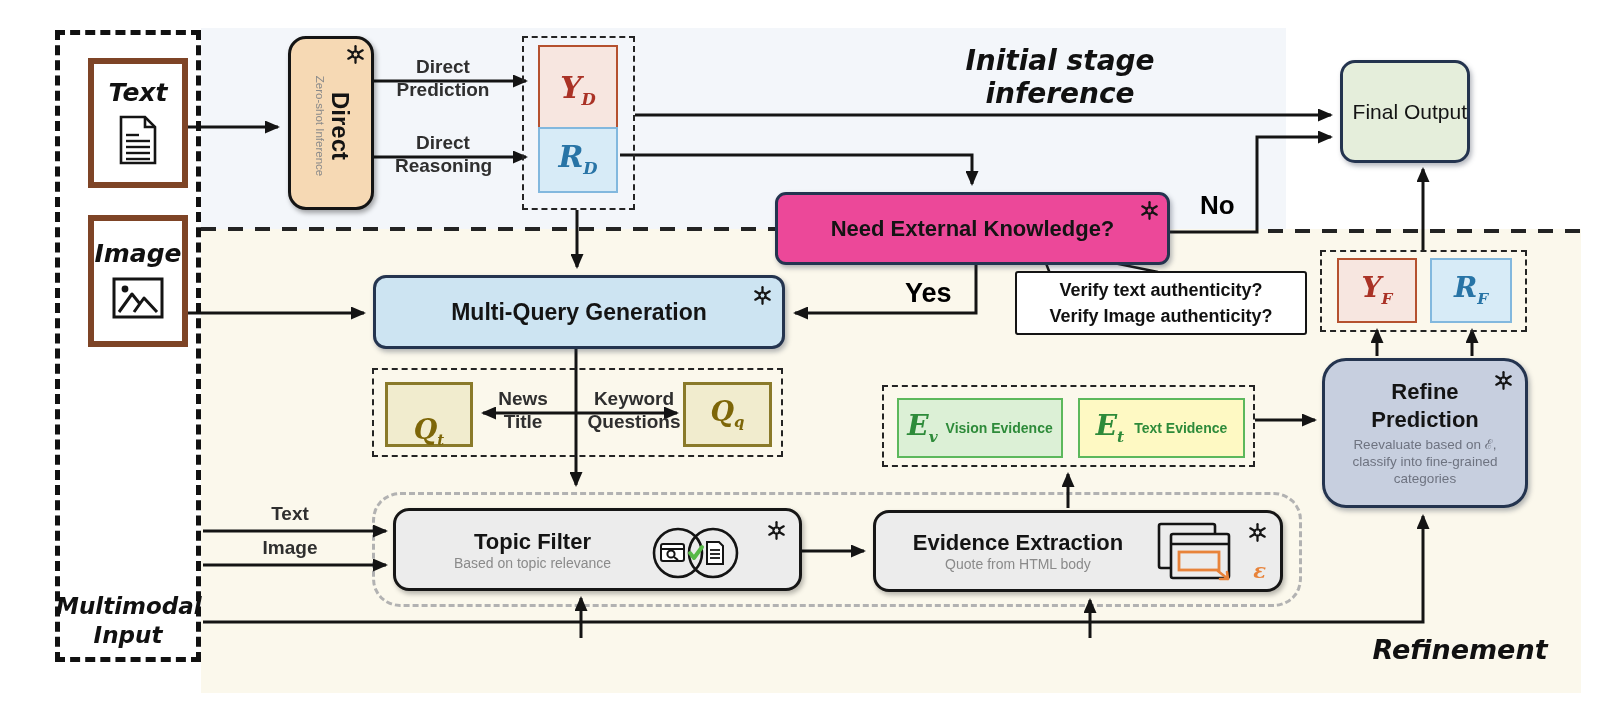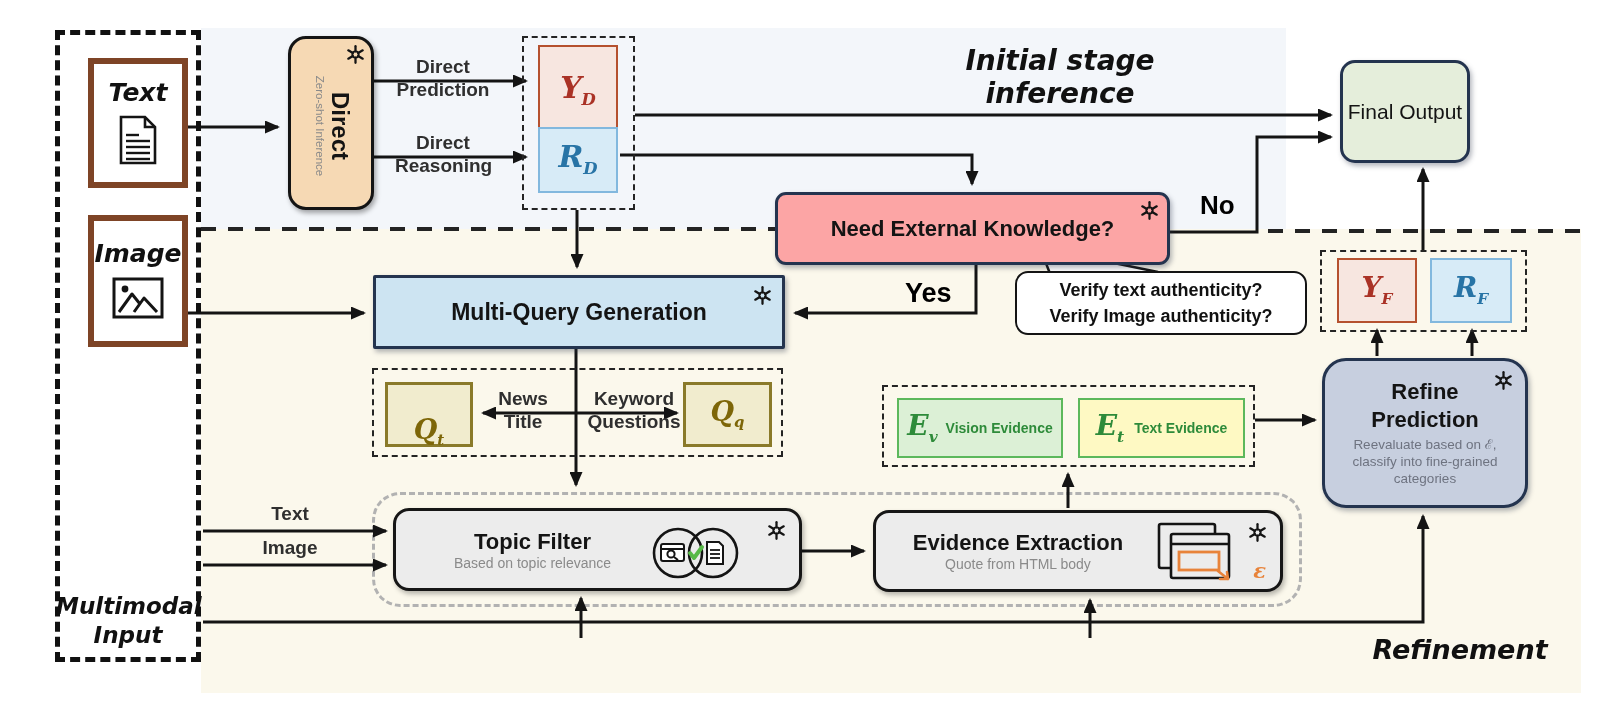--- a/index.html
+++ b/index.html
@@ -22,21 +22,21 @@
   .edge-label{position:absolute;z-index:3;color:#2f2f2f;font-weight:600;font-size:19px;
               text-align:center;white-space:pre-line;line-height:1.2;}
   .yesno{position:absolute;z-index:3;color:#000;font-weight:700;font-size:27px;}
   .sym{font-family:"DejaVu Serif",serif;font-style:italic;font-weight:700;line-height:1;}
   .sym sub{font-size:.55em;font-weight:700;}
   .boxtitle{font-weight:600;color:#141414;}
   .subtitle{color:#8a8a8a;font-weight:500;}
   .oai{position:absolute;width:21px;height:21px;z-index:4;}
   .brownbox{position:absolute;box-sizing:border-box;border:6px solid #7e4426;background:#fff;z-index:3;
             display:flex;flex-direction:column;align-items:center;justify-content:center;gap:8px;}
-  .bubble{position:absolute;z-index:4;background:#fff;border:2.5px solid #141414;border-radius:13px;
+  .bubble{position:absolute;z-index:4;background:#fff;border:2.5px solid #141414;border-radius:3px;
           display:flex;flex-direction:column;align-items:center;justify-content:center;
           font-size:18px;font-weight:600;color:#111;line-height:1.45;}
   .vert-wrap{position:absolute;left:-44px;top:44px;width:174px;height:86px;transform:rotate(90deg);
              display:flex;flex-direction:column;align-items:center;justify-content:center;}
 </style>
 </head>
 <body>
 
 <div class="canvas">
 
@@ -148,39 +148,39 @@
   <div class="box" style="left:538px;top:45px;width:80px;height:92px;background:#f7e6e0;border:2.5px solid #b5512f;">
     <span class="sym" style="font-size:30px;color:#aa3226;"><span>Y</span><sub>D</sub></span>
   </div>
   <div class="box" style="left:538px;top:127px;width:80px;height:66px;background:#d7ebf7;border:2.5px solid #82b8de;">
     <span class="sym" style="font-size:30px;color:#2874a6;"><span>R</span><sub>D</sub></span>
   </div>
 
   <div class="hand abs" style="left:900px;top:44px;width:320px;text-align:center;font-size:28px;z-index:3;">Initial stage inference</div>
   <div class="hand abs" style="left:1355px;top:634px;width:210px;text-align:center;font-size:27px;z-index:3;">Refinement</div>
 
-  <div class="box navy" style="left:775px;top:192px;width:395px;height:73px;background:#fca5a5;border-radius:11px;">
+  <div class="box navy" style="left:775px;top:192px;width:395px;height:73px;background:#ec4899;border-radius:11px;">
     <span class="boxtitle" style="font-size:22px;">Need External Knowledge?</span>
     <svg class="oai" style="right:7px;top:5px;" viewBox="0 0 24 24">
         <use href="#oai-sym"></use>
       </svg>
   </div>
   <div class="yesno" style="left:905px;top:278px;">Yes</div>
   <div class="yesno" style="left:1200px;top:190px;font-size:26px;">No</div>
 
   <div class="bubble" style="left:1015px;top:271px;width:288px;height:60px;">
     <span>Verify text authenticity?</span>
     <span>Verify Image authenticity?</span>
   </div>
 
-  <div class="box navy" style="left:1340px;top:60px;width:130px;height:103px;background:#e5eedb;border-radius:15px;">
+  <div class="box navy" style="left:1340px;top:60px;width:130px;height:103px;background:#e5eedb;border-radius:15px;justify-content:flex-end;">
     <span class="boxtitle" style="font-size:21px;font-weight:500;">Final Output</span>
   </div>
 
-  <div class="box navy" style="left:373px;top:275px;width:412px;height:74px;background:#cde4f2;border-radius:2px;">
+  <div class="box navy" style="left:373px;top:275px;width:412px;height:74px;background:#cde4f2;border-radius:13px;">
     <span class="boxtitle" style="font-size:23px;">Multi-Query Generation</span>
     <svg class="oai" style="right:9px;top:7px;" viewBox="0 0 24 24">
         <use href="#oai-sym"></use>
       </svg>
   </div>
 
   <div class="dashedbox" style="left:372px;top:368px;width:411px;height:89px;"></div>
   <div class="box" style="left:385px;top:382px;width:88px;height:65px;background:#f1ecce;border:3px solid #8a7a2a;">
     <span class="sym" style="font-size:27px;color:#7d6608;margin-top:36px;"><span>Q</span><sub>t</sub></span>
   </div>

